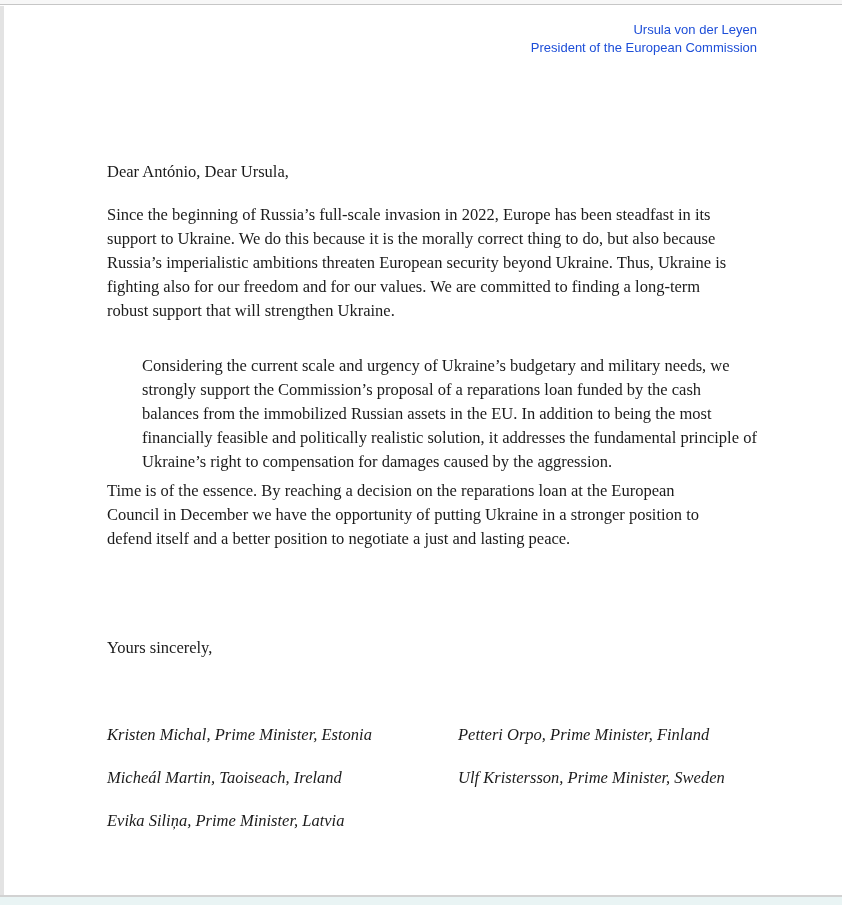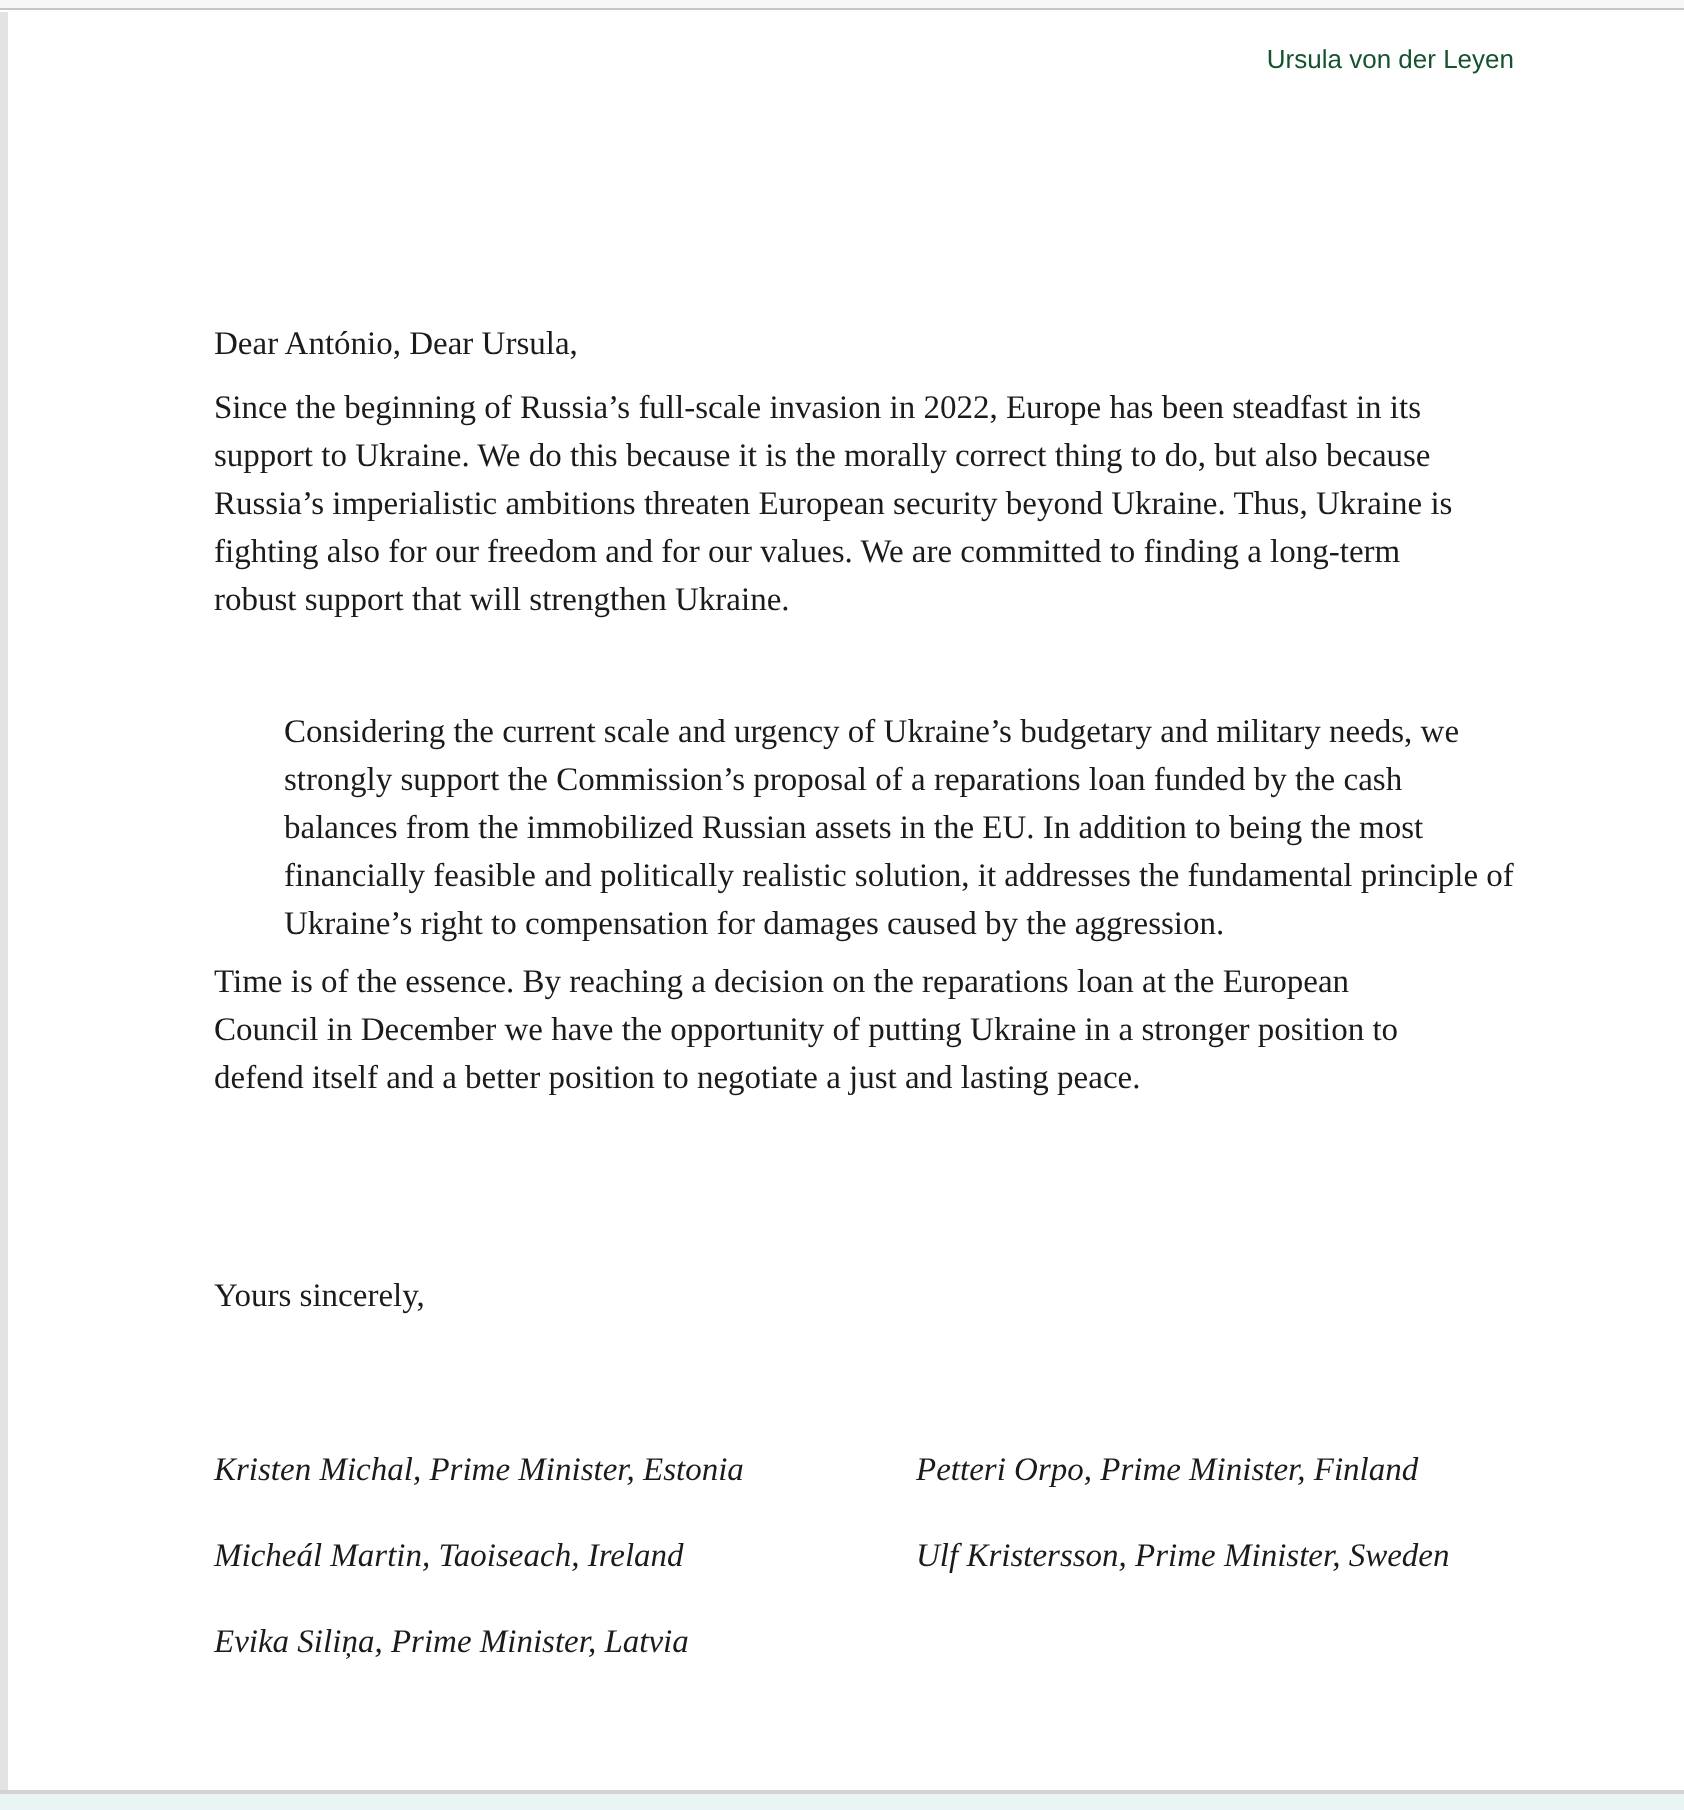--- a/index.html
+++ b/index.html
@@ -32,34 +32,34 @@
     position: absolute; left: 0; right: 0; bottom: 0;
     height: 8px;
     background: var(--bottom_strip, #e9f4f4);
   }
   .letterhead {
     position: absolute; top: 21px; right: 85px;
     text-align: right;
     font-family: "Liberation Sans", sans-serif;
     font-size: 13px;
     line-height: 18px;
-    color: #14532d;
+    color: #1d4ed8;
   }
   .body-text {
     position: absolute;
     left: 107px;
     width: 735px;
     font-family: "Liberation Serif", serif;
     font-size: 16.5px;
     line-height: 24px;
     color: var(--text, #1b1b1b);
     white-space: pre-line;
   }
   .salutation { top: 160px; }
-  .para-1 { top: 192px; }
+  .para-1 { top: 203px; }
   .para-2 { top: 354px; margin-left: 35px; }
   .para-3 { top: 479px; }
   .para-4 { top: 569px; }
   .closing { top: 636px; }
   .signatures {
     position: absolute;
     left: 107px;
     top: 723px;
     display: grid;
     grid-template-columns: 351px auto;
@@ -79,20 +79,21 @@
 
 <div class="page">
 
   <div class="edge-top"></div>
   <div class="edge-left"></div>
   <div class="edge-bottom-line"></div>
   <div class="edge-bottom-strip"></div>
 
   <div class="letterhead">
     <div>Ursula von der Leyen</div>
+    <div>President of the European Commission</div>
   </div>
 
   <div class="body-text salutation">Dear António, Dear Ursula,</div>
 
   <div class="body-text para-1">Since the beginning of Russia’s full-scale invasion in 2022, Europe has been steadfast in its
 support to Ukraine. We do this because it is the morally correct thing to do, but also because
 Russia’s imperialistic ambitions threaten European security beyond Ukraine. Thus, Ukraine is
 fighting also for our freedom and for our values. We are committed to finding a long-term
 robust support that will strengthen Ukraine.</div>
   <div class="body-text para-2">Considering the current scale and urgency of Ukraine’s budgetary and military needs, we

